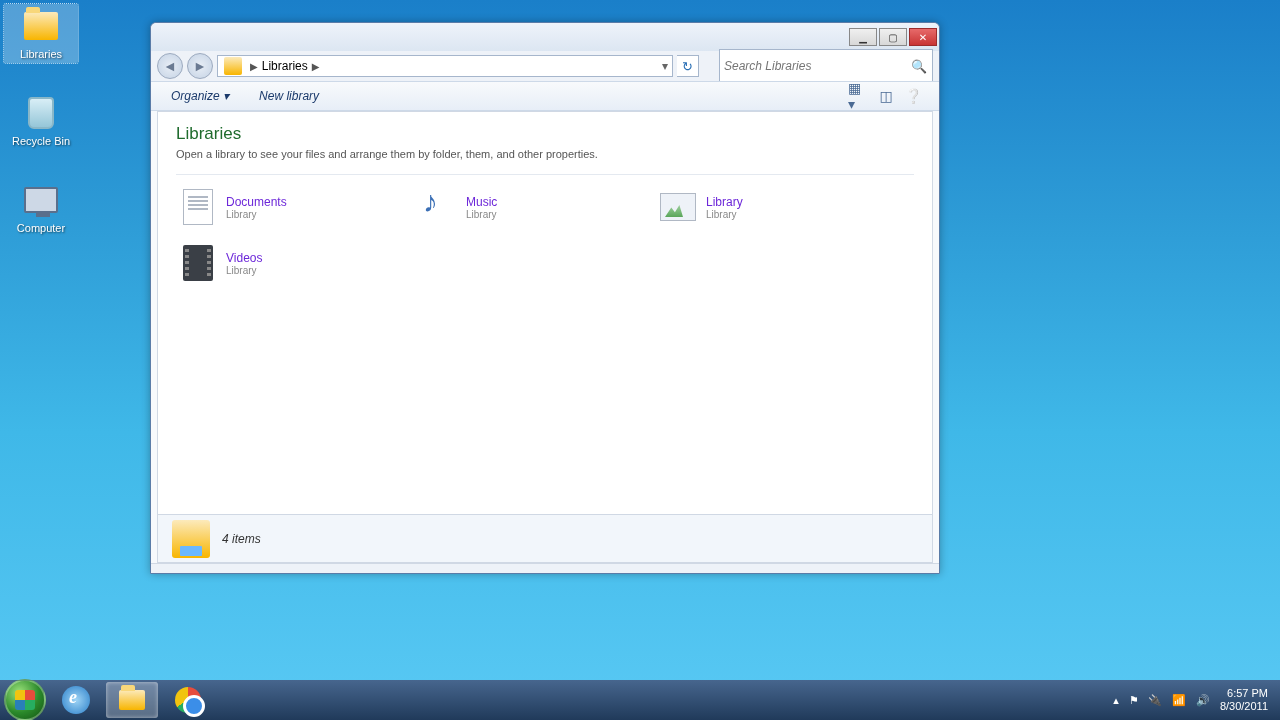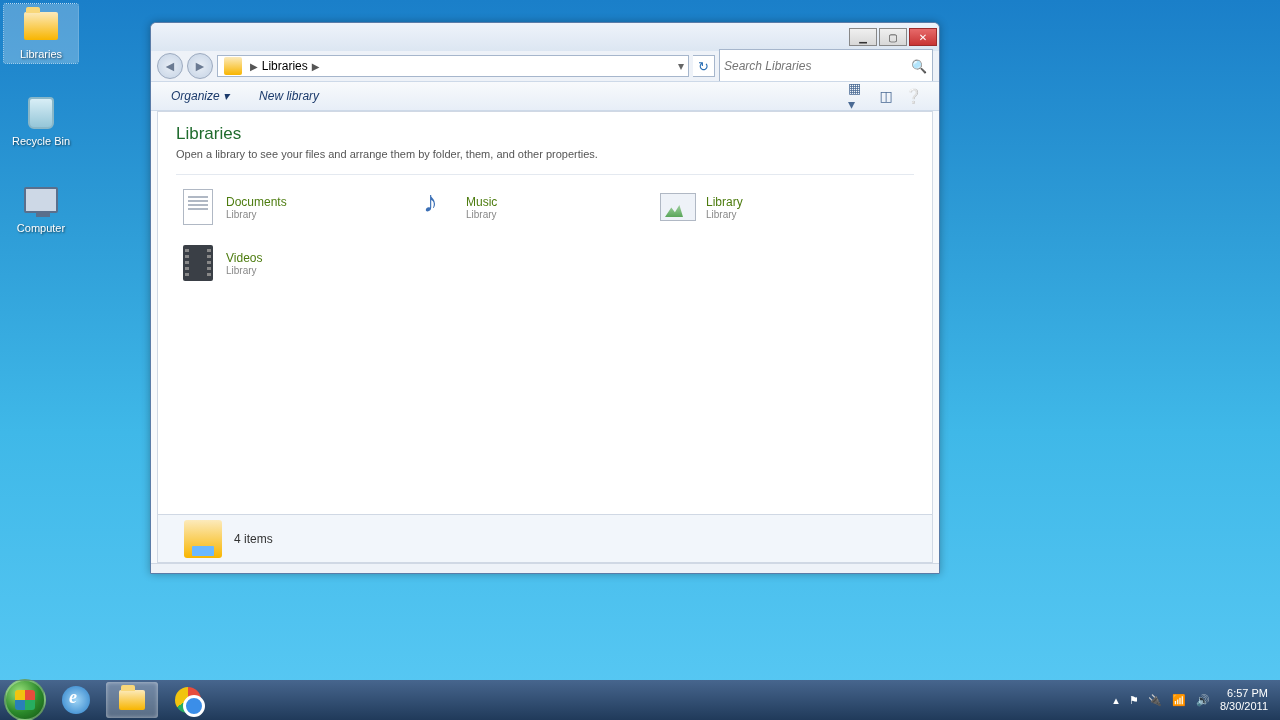--- a/index.html
+++ b/index.html
@@ -16,36 +16,36 @@
 .window { position:absolute; left:150px; top:22px; width:790px; height:552px; background:#f7f9fc; border:1px solid #5a7ca8; border-radius:6px 6px 0 0; box-shadow:0 0 8px rgba(0,0,0,0.3); display:flex; flex-direction:column; }
 .titlebar { height:28px; background:linear-gradient(#eef3fa,#dce6f2); border-radius:6px 6px 0 0; display:flex; justify-content:flex-end; align-items:center; padding:0 2px; }
 .wbtn { width:28px; height:18px; margin-left:2px; border:1px solid #888; background:linear-gradient(#f0f0f0,#d8d8d8); font-size:10px; display:flex; align-items:center; justify-content:center; cursor:pointer; color:#333; }
 .wbtn.close { background:linear-gradient(#e76a6a,#c83434); color:#fff; border-color:#9c2b2b; }
 .addrbar { height:30px; display:flex; align-items:center; padding:2px 6px; gap:4px; background:#eef2f8; }
 .navbtn { width:26px; height:26px; border-radius:50%; background:radial-gradient(#e8eef6,#c4d2e4); border:1px solid #9caabf; cursor:pointer; display:flex; align-items:center; justify-content:center; color:#6a7a92; font-size:14px; }
 .crumb { flex:1; height:22px; border:1px solid #a6b6cc; background:#fff; display:flex; align-items:center; font-size:12px; padding-left:2px; }
 .crumb .fic { width:18px; height:18px; background:linear-gradient(#fceabb,#f8b500); border-radius:2px; margin:0 4px; }
 .crumb .sep { margin:0 4px; color:#555; font-size:10px; }
 .refresh { width:22px; height:22px; border:1px solid #a6b6cc; border-left:none; background:#fff; color:#2a6fb5; display:flex; align-items:center; justify-content:center; font-size:13px; cursor:pointer; }
-.search { width:214px; height:24px; border:1px solid #a6b6cc; background:#fff; display:flex; align-items:center; padding:16px 4px; }
+.search { width:214px; height:24px; border:1px solid #a6b6cc; background:#fff; display:flex; align-items:center; padding:16px 4px;margin-left:16px; }
 .search input { border:none; flex:1; font-size:12px; color:#888; font-style:italic; outline:none; }
 .search .mg { color:#2a6fb5; font-size:13px; }
 .toolbar { height:30px; background:linear-gradient(#f8fafc,#e7eef7); border-top:1px solid #cdd9e8; border-bottom:1px solid #cdd9e8; display:flex; align-items:center; padding:0 14px; font-size:12px; color:#1b3a6b; }
 .tbtn { cursor:pointer; padding:3px 6px; margin-right:18px;font-style:italic; }
 .tspc { flex:1; }
 .ticon { width:22px; height:22px; margin-left:6px; cursor:pointer; display:flex; align-items:center; justify-content:center; color:#4a6a94; font-size:14px; border:1px solid transparent; }
 .content { flex:1; background:#fff; margin:0 6px; border:1px solid #d0d8e4; padding:12px 18px; overflow:auto; }
 .hdr h2 { color:#1f6b2d; font-size:17px; font-weight:normal; }
 .hdr p { font-size:11px; color:#555; margin:4px 0 14px; }
 .libs { display:flex; flex-wrap:wrap; gap:12px 20px; }
 .lib { width:220px; display:flex; align-items:center; gap:8px; cursor:pointer; padding:2px; }
 .licon { width:40px; height:40px; display:flex; align-items:center; justify-content:center; }
-.lib .t { font-size:12px; color:#4d7c0f; }
+.lib .t { font-size:12px; color:#6d28d9; }
 .lib .s { font-size:10px; color:#888; }
-.status { height:48px; margin:0 6px; background:#f2f6fb; border:1px solid #d0d8e4; border-top:none; display:flex; align-items:center; padding:0 26px; gap:12px; font-size:12px; color:#333; }
+.status { height:48px; margin:0 6px; background:#f2f6fb; border:1px solid #d0d8e4; border-top:none; display:flex; align-items:center; padding:0 14px; gap:12px; font-size:12px; color:#333;font-style:italic; }
 .status .ic { width:38px; height:38px; background:linear-gradient(#fceabb,#f8b500); border-radius:3px; position:relative; }
 .status .ic::after{content:"";position:absolute;bottom:2px;left:8px;width:22px;height:10px;background:#6bb8ff;border-radius:1px;}
 .resize { height:10px; background:#eef2f8; border-top:1px solid #d0d8e4; }
 
 
 .taskbar { position:absolute; bottom:0; left:0; right:0; height:40px; background:linear-gradient(#47668e,#203a5a); display:flex; align-items:center; padding:0 4px; }
 .start { width:42px; height:42px; border-radius:50%; background:radial-gradient(circle at 35% 30%,#9be27a,#2b8a2b 55%,#105010); border:2px solid rgba(255,255,255,0.3); cursor:pointer; display:flex; align-items:center; justify-content:center; position:relative; }
 .start::before{content:"";width:20px;height:20px;background:conic-gradient(#e74c3c 0 25%,#27ae60 25% 50%,#2980b9 50% 75%,#f1c40f 75%);border-radius:3px;filter:blur(.5px);}
 .tb-item { width:52px; height:36px; margin-left:4px; border-radius:3px; display:flex; align-items:center; justify-content:center; cursor:pointer; }
 .tb-item.active { background:rgba(255,255,255,0.25); box-shadow:inset 0 0 4px rgba(255,255,255,0.5); }

